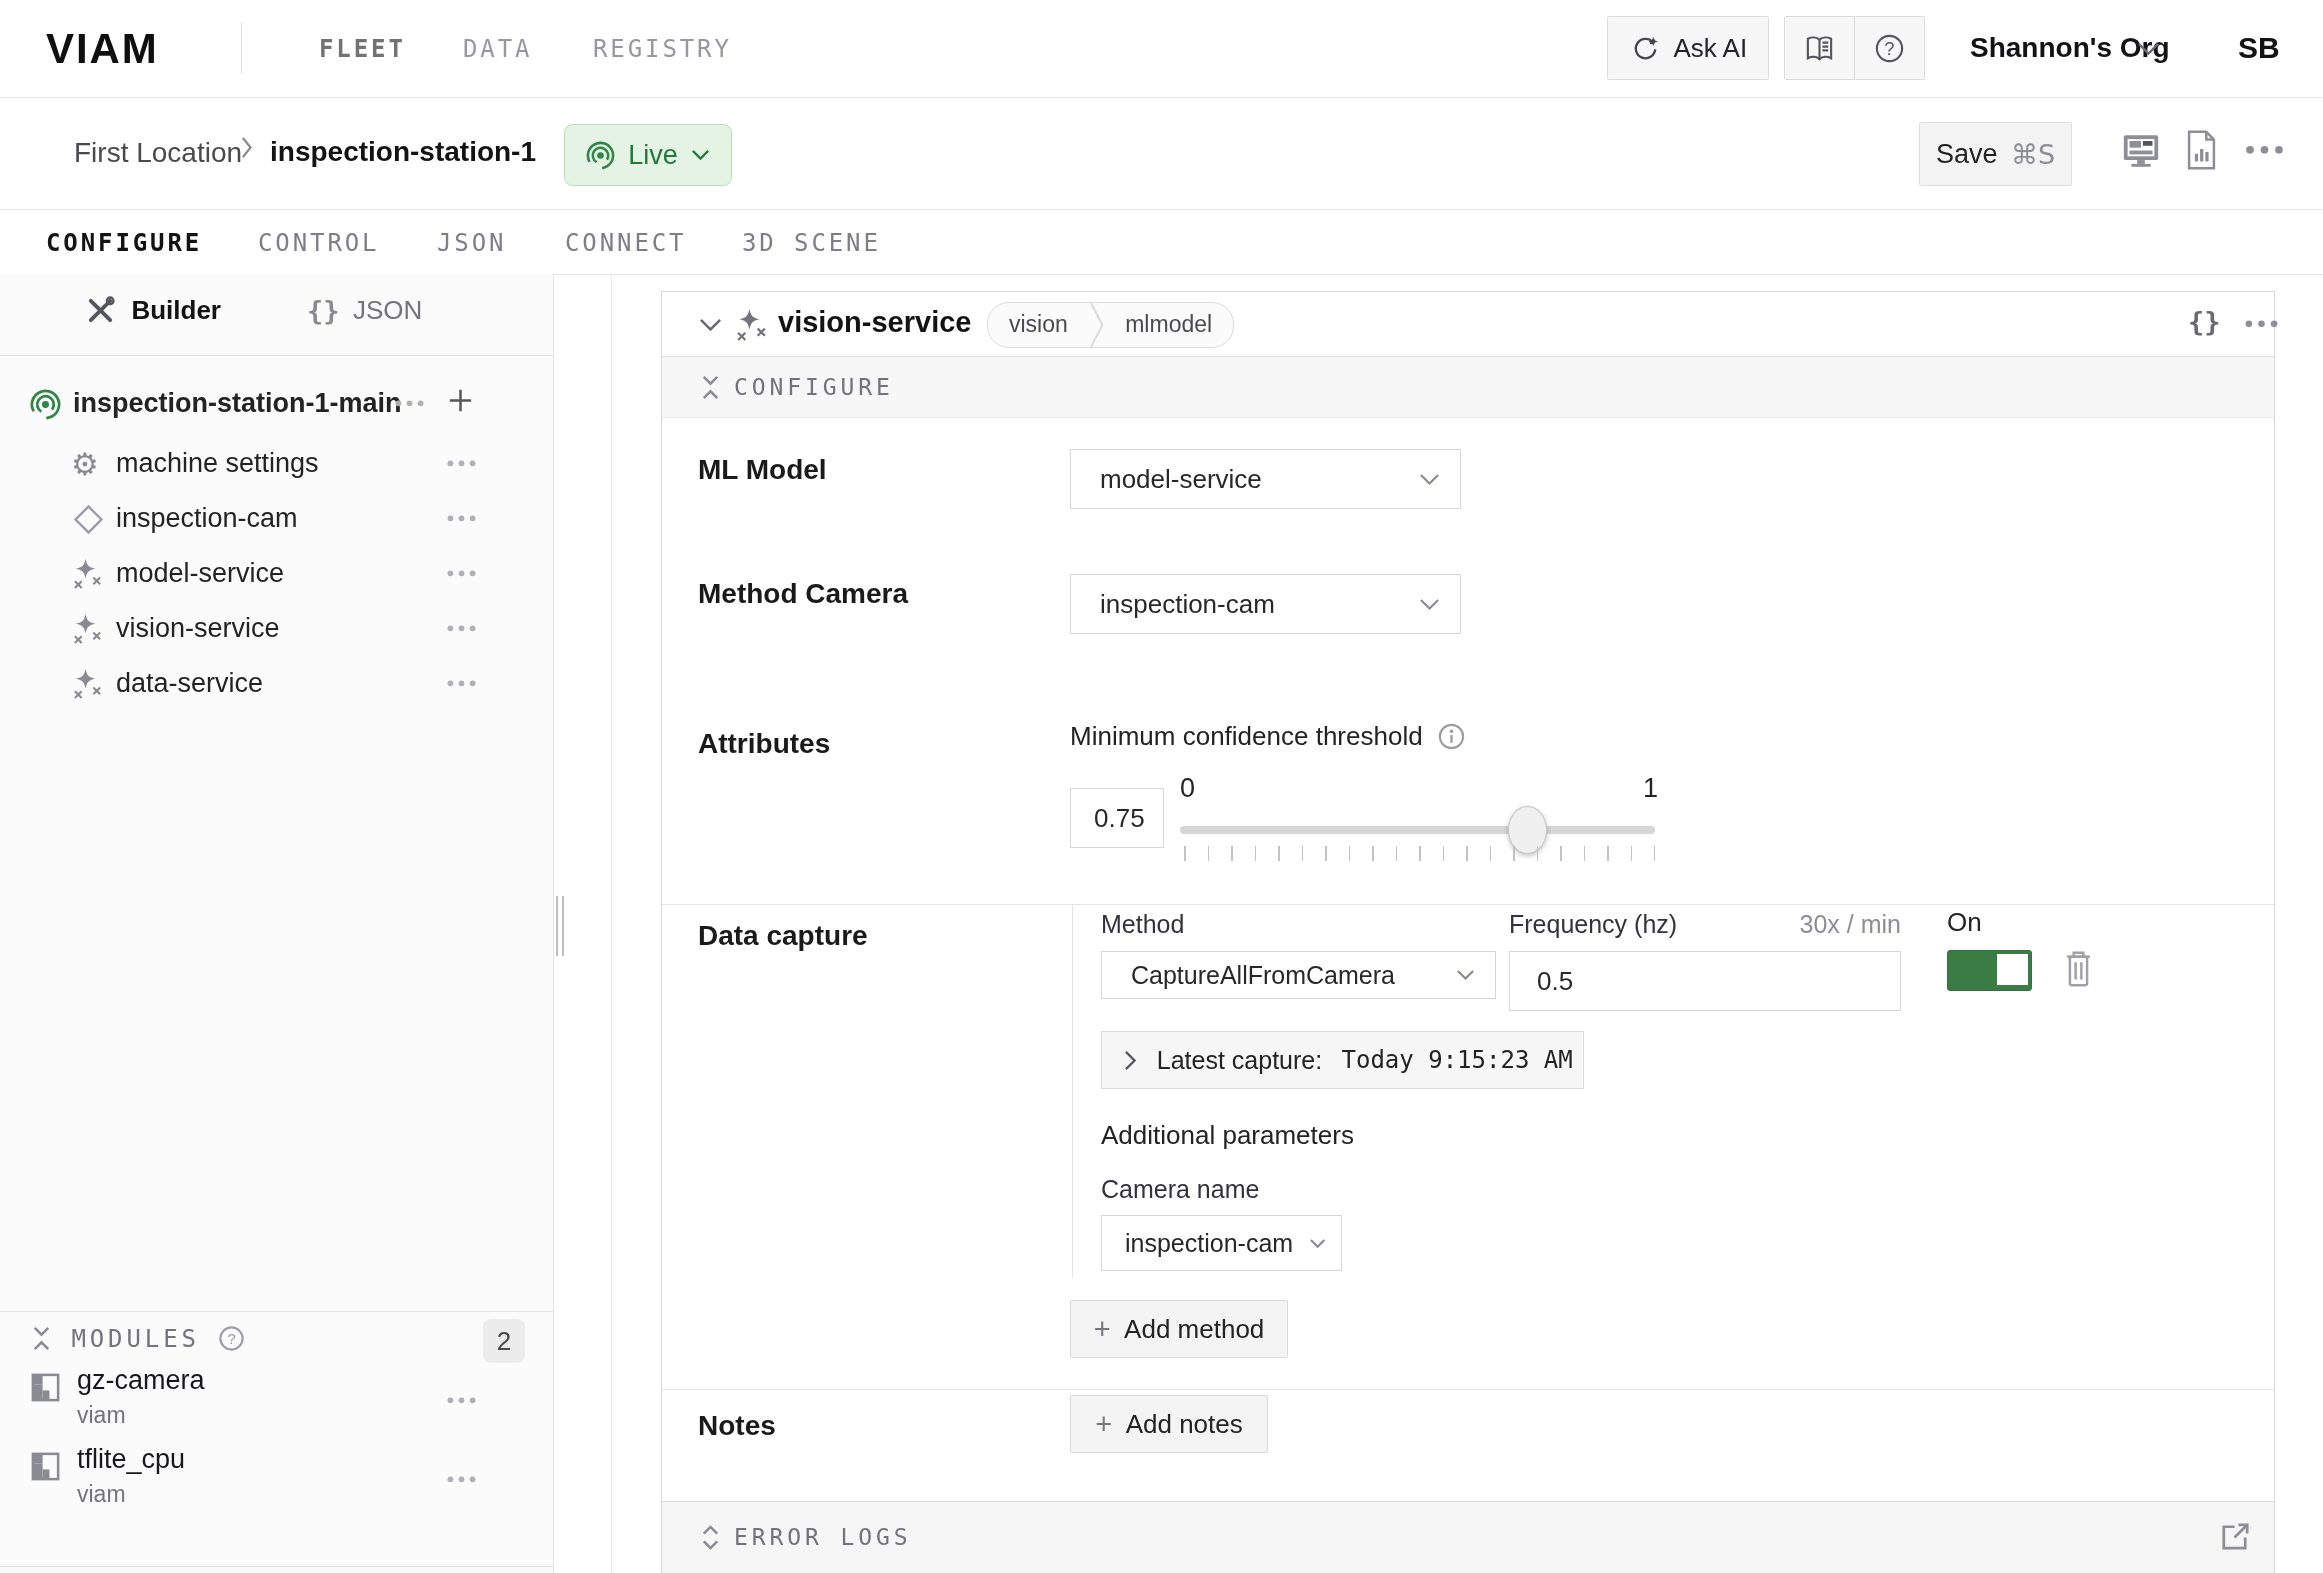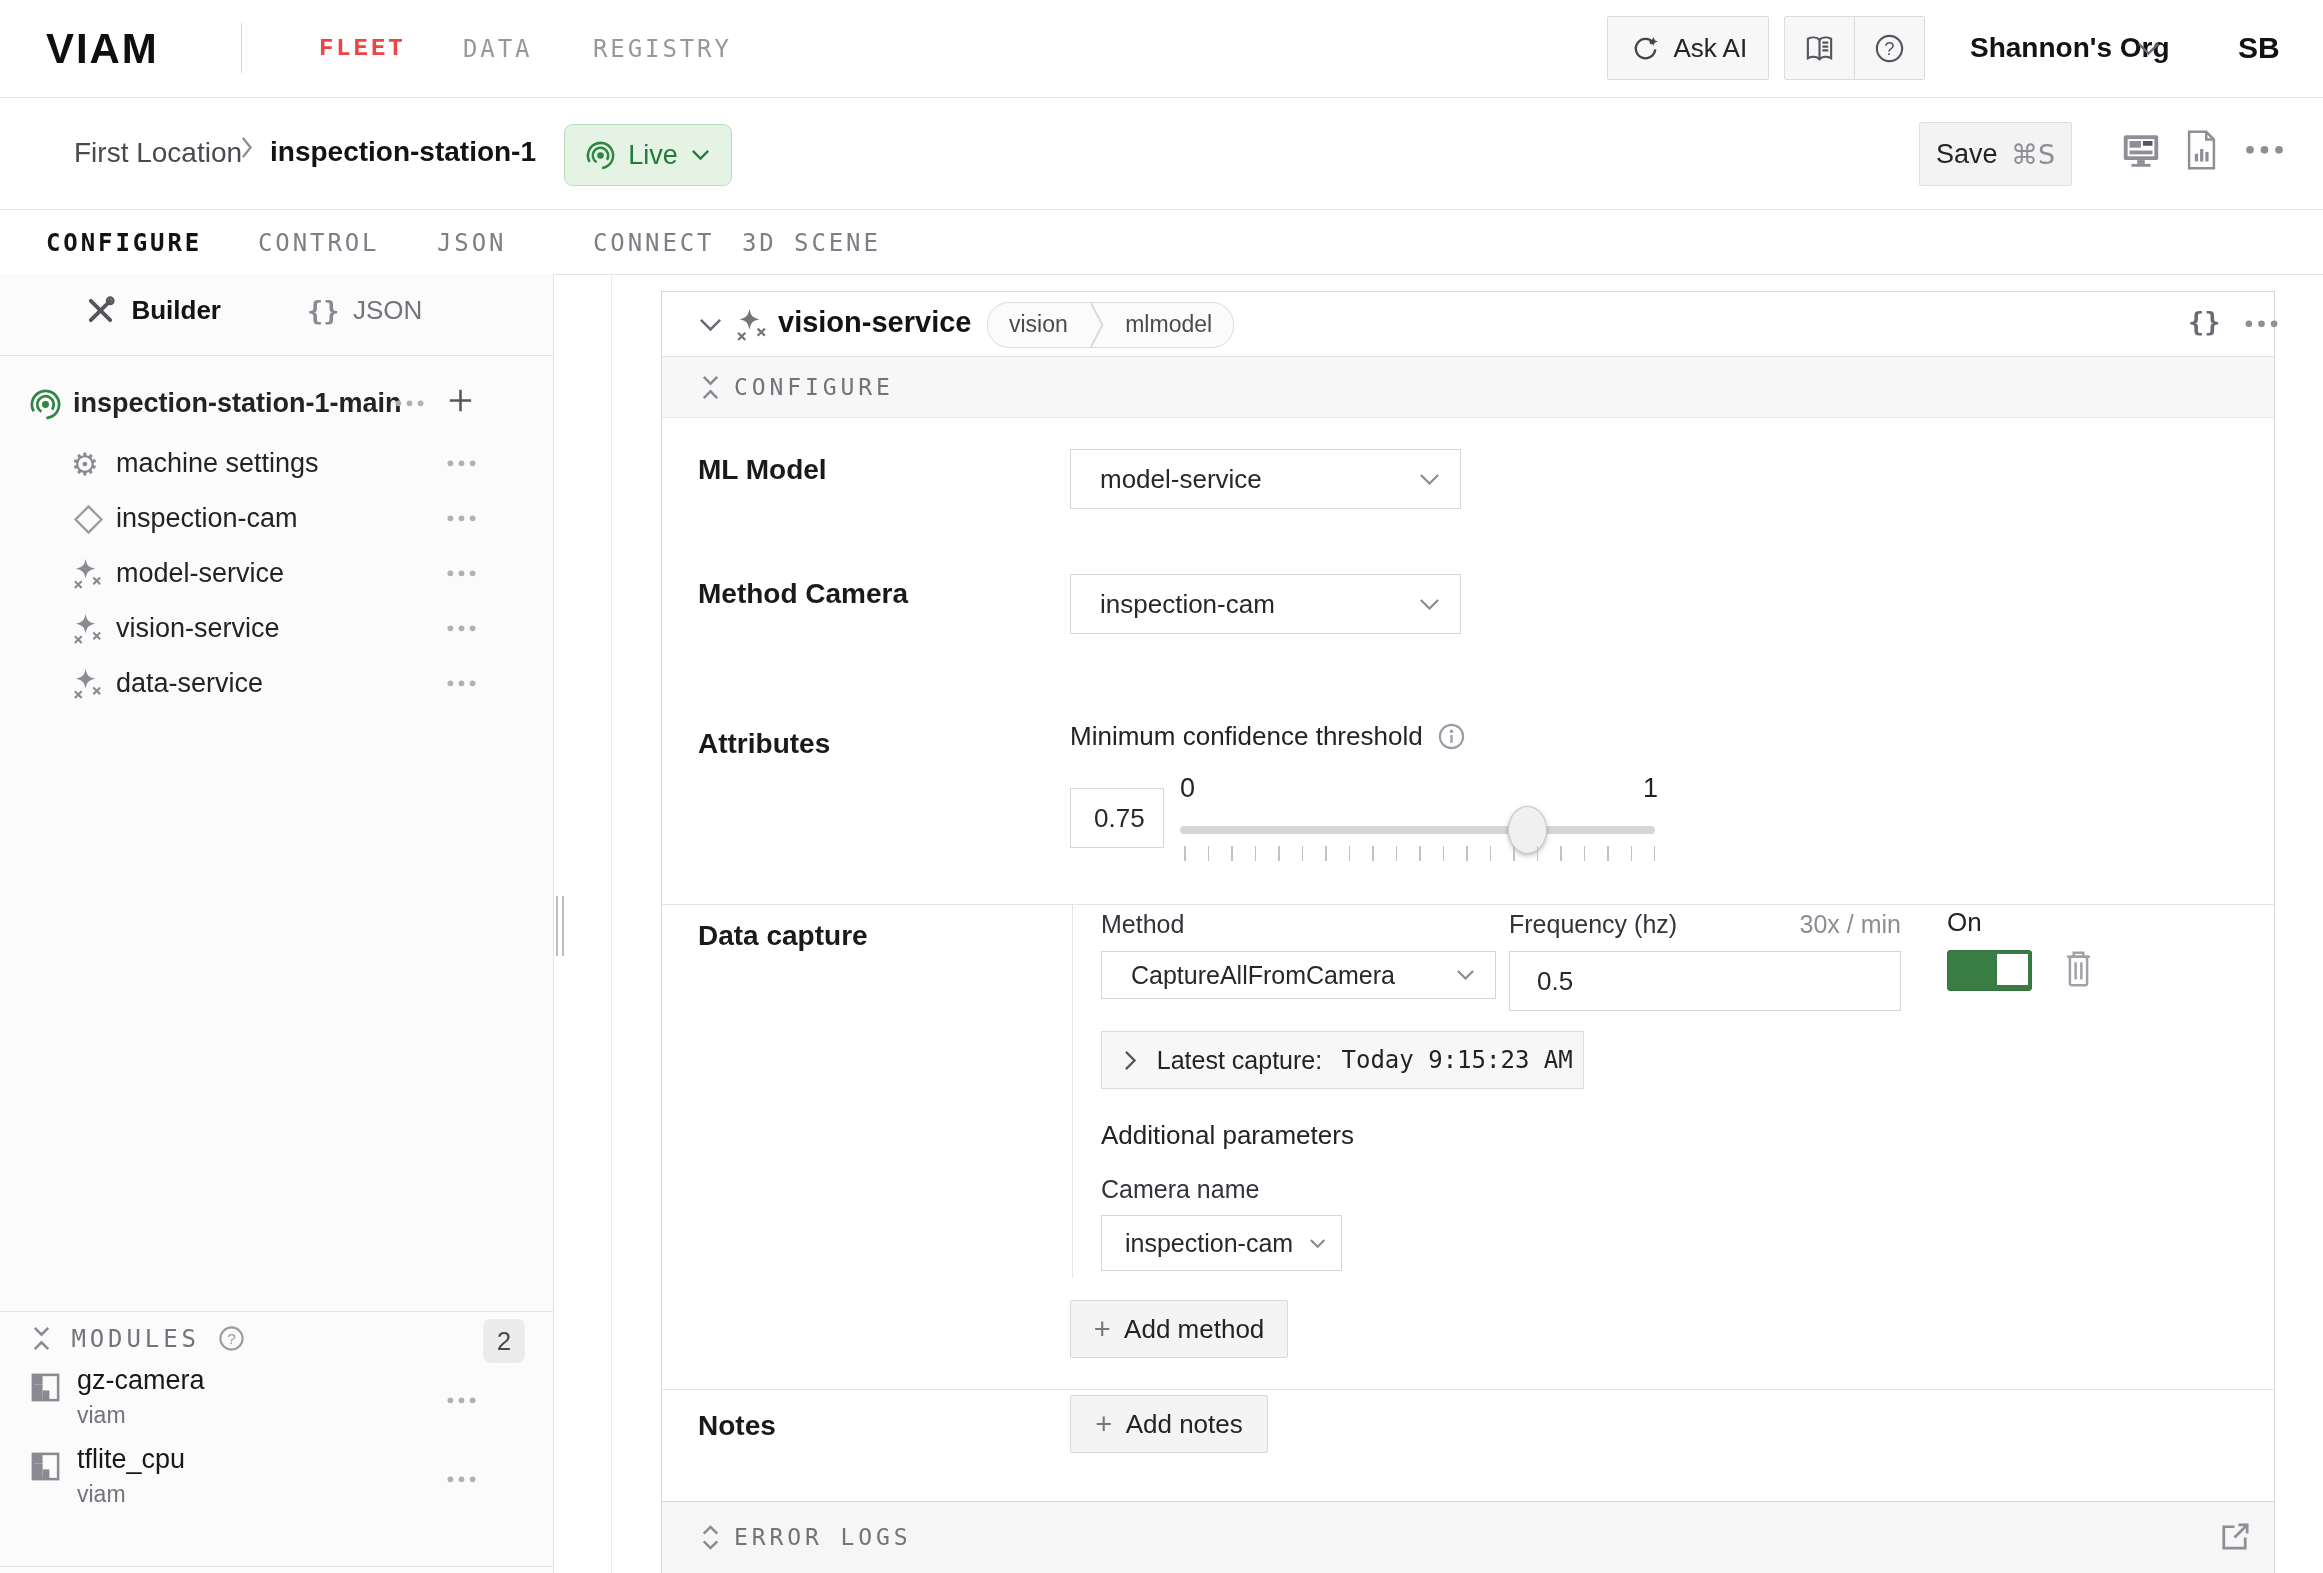--- a/index.html
+++ b/index.html
@@ -6,21 +6,21 @@
   body{width:2323px;height:1574px;position:relative;font-family:"Liberation Sans",sans-serif;color:#131313;}
   .abs{position:absolute;}
   svg{display:block;}
   .row{display:flex;align-items:center;}
 
   
   .topnav{position:absolute;left:0;top:0;width:2323px;height:97px;border-bottom:1px solid #e5e5e5;background:#fff;}
   .logo{position:absolute;left:46px;top:25px;font-size:42px;font-weight:900;letter-spacing:1.9px;color:#0f0f0f;}
   .nav-divider{position:absolute;left:241px;top:23px;width:1px;height:50px;background:#d9d9d9;}
   .navlink{position:absolute;top:35px;font-family:"DejaVu Sans Mono",monospace;font-size:24px;letter-spacing:2.9px;color:#97979f;cursor:pointer;}
-  .navlink.active{color:#ef4444;font-weight:bold;font-family:Liberation Mono, monospace;}
+  .navlink.active{color:#737373;font-weight:bold;}
   .askai{position:absolute;left:1607px;top:16.4px;width:160px;height:62px;background:#f7f7f7;border:1px solid #dcdcdc;border-radius:1.9px;display:flex;align-items:center;justify-content:center;gap:11.6px;font-size:26px;color:#232329;}
   .icongroup{position:absolute;left:1784px;top:16.4px;width:139px;height:62px;background:#f7f7f7;border:1px solid #dcdcdc;border-radius:1.9px;display:flex;}
   .icongroup .cell{width:70px;display:flex;align-items:center;justify-content:center;color:#55555e;}
   .icongroup .cell+.cell{border-left:1px solid #dcdcdc;}
   .orgname{position:absolute;left:1970px;top:32px;font-size:28px;font-weight:bold;color:#131316;}
   .org-chev{position:absolute;left:2136px;top:41px;color:#6a6a72;}
   .avatar{position:absolute;left:2238px;top:31px;font-size:30px;font-weight:bold;color:#131316;}
 
   
   .machinebar{position:absolute;left:0;top:98px;width:2323px;height:111px;border-bottom:1px solid #e5e5e5;background:#fff;}
@@ -184,21 +184,21 @@
         <circle cx="21" cy="6" r="4"></circle>
         <circle cx="36" cy="6" r="4"></circle>
       </svg>
   </div>
 </div>
 
 <div class="tabbar">
   <div class="tab active" style="left:46px;">CONFIGURE</div>
   <div class="tab" style="left:258px;">CONTROL</div>
   <div class="tab" style="left:437px;">JSON</div>
-  <div class="tab" style="left:565px;margin-left:28px;">CONNECT</div>
+  <div class="tab" style="left:565px;">CONNECT</div>
   <div class="tab" style="left:742px;">3D SCENE</div>
 </div>
 
 <div class="sidebar">
   <div class="modebar">
     <div class="builder-tab">
       <svg width="31" height="31" viewBox="0 0 32 32" stroke="#55555e" stroke-width="4" stroke-linecap="round">
         <path d="M6 6 L26 26"></path>
           <path d="M26 6 L6 26"></path>
         <circle cx="26" cy="6" r="3.4" fill="none" stroke-width="2.4"></circle>

